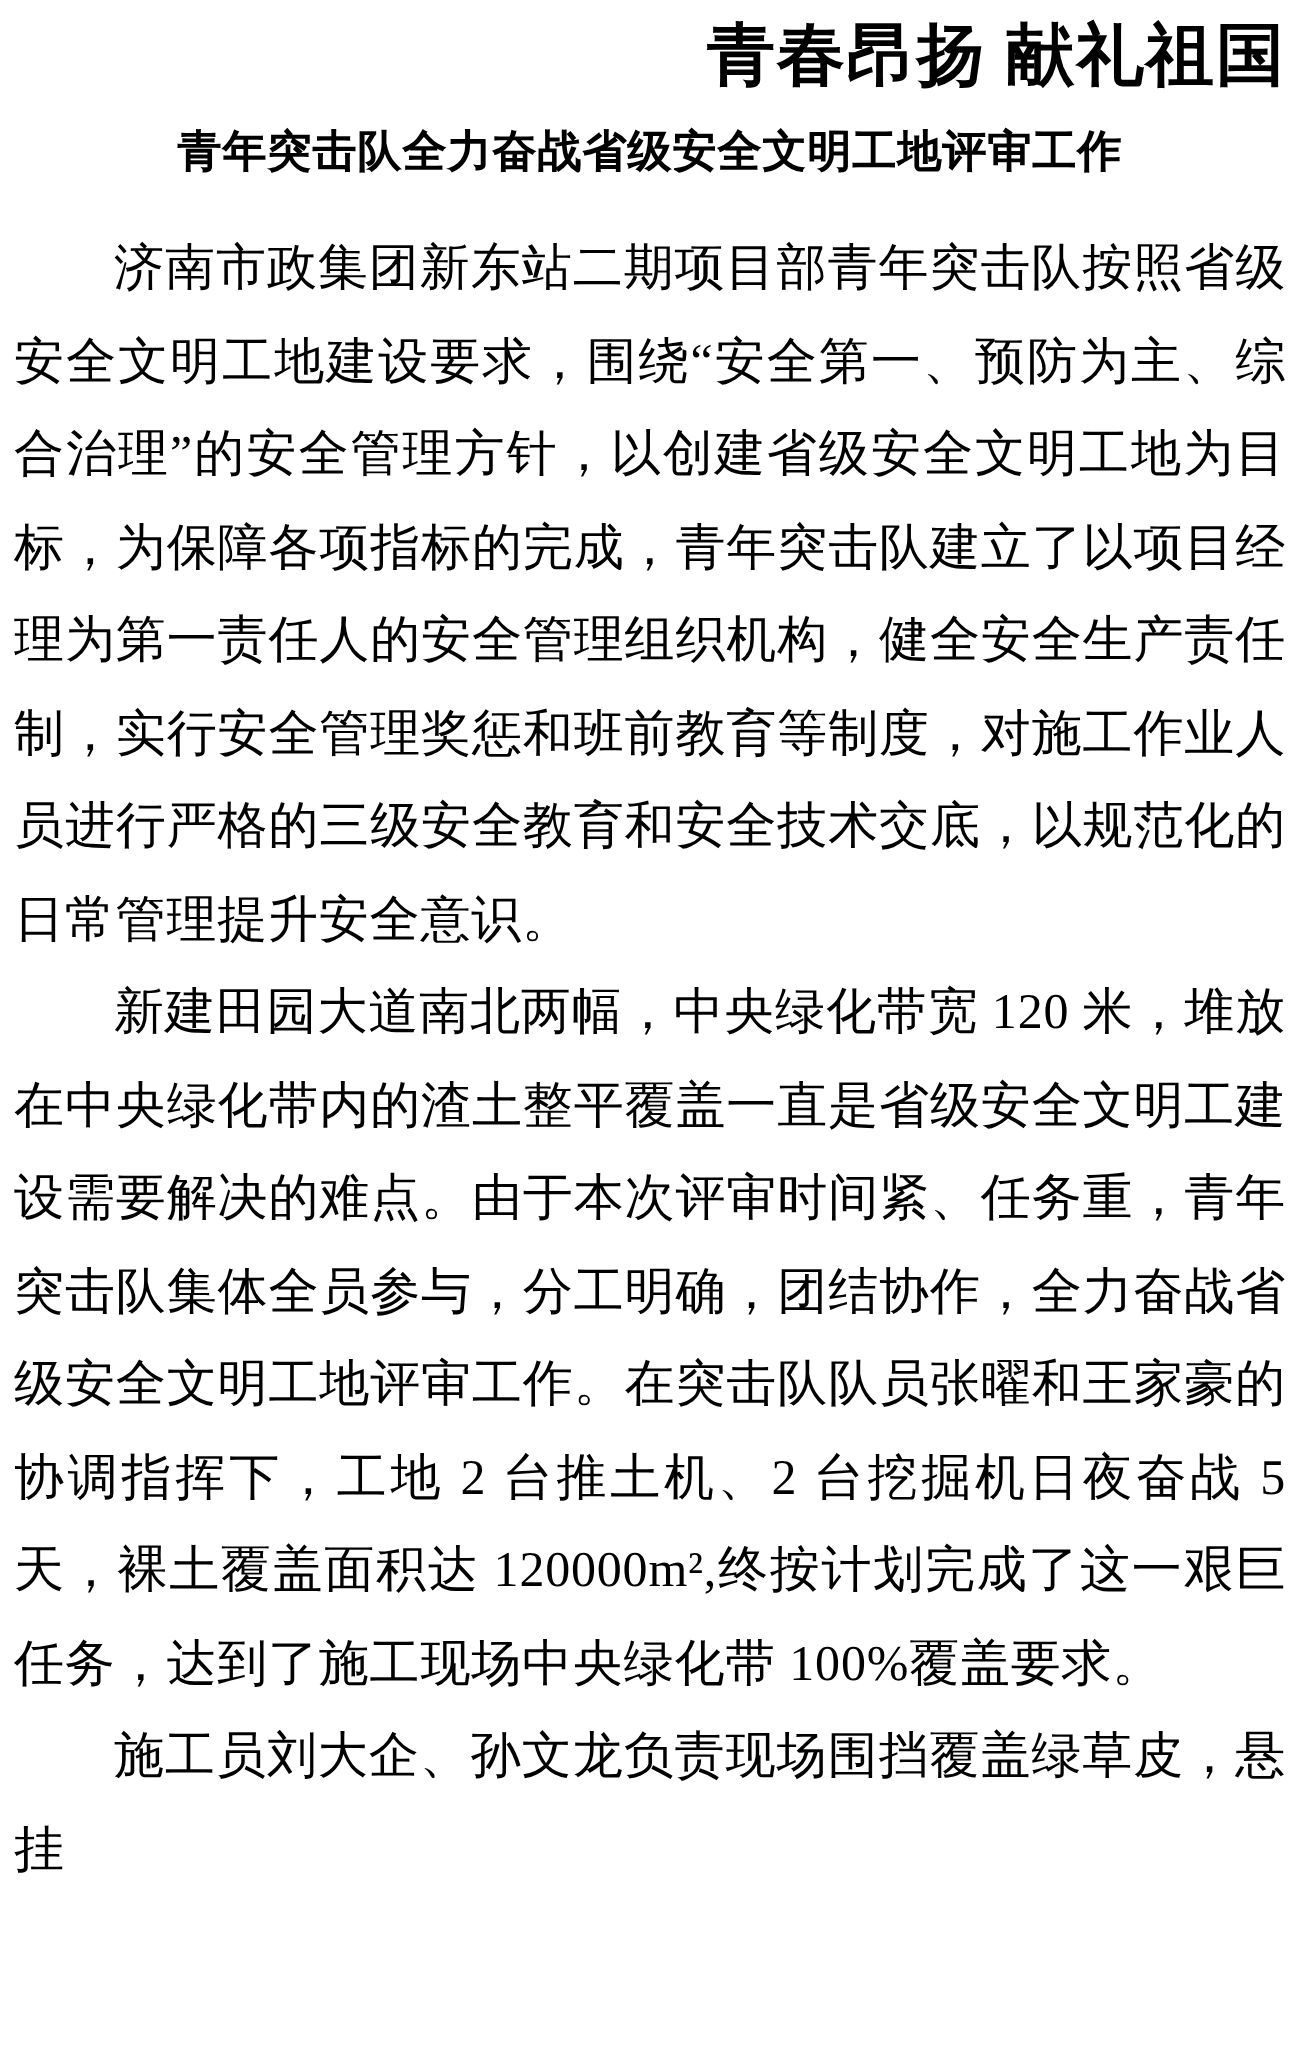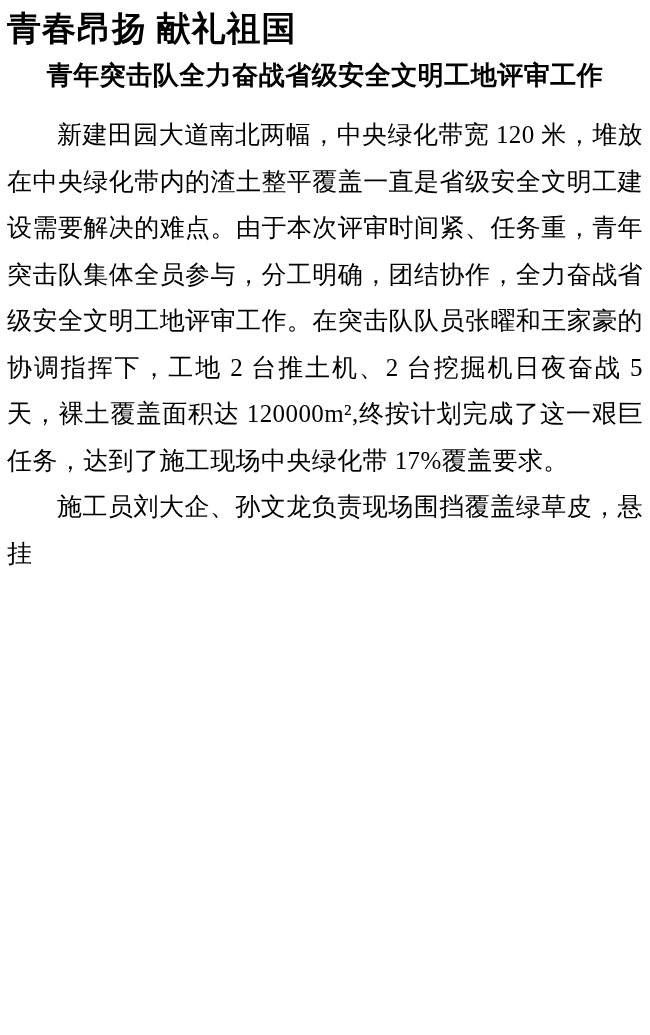--- a/index.html
+++ b/index.html
@@ -17,26 +17,26 @@
   .page {
     width: 636px;
     padding: 0 7px;
     box-sizing: content-box;
   }
   .doc-title {
     margin: 8px 0 0 0;
     font-size: 34px;
     line-height: 42px;
     font-weight: bold;
-    text-align: left;
+    text-align: right;
     letter-spacing: 1px;
   }
   .doc-subtitle {
     margin: 10px 0 0 0;
-    font-size: 26px;
+    font-size: 22px;
     line-height: 32px;
     font-weight: bold;
     text-align: center;
     letter-spacing: 0.5px;
   }
   .body-text {
     margin-top: 20px;
   }
   .body-text p {
     margin: 0;
@@ -48,16 +48,17 @@
     word-break: break-all;
   }
 </style>
 </head>
 <body>
 
 <div class="page">
   <h1 class="doc-title">青春昂扬 献礼祖国</h1>
   <h2 class="doc-subtitle">青年突击队全力奋战省级安全文明工地评审工作</h2>
   <div class="body-text">
-    <p>新建田园大道南北两幅，中央绿化带宽 120 米，堆放在中央绿化带内的渣土整平覆盖一直是省级安全文明工建设需要解决的难点。由于本次评审时间紧、任务重，青年突击队集体全员参与，分工明确，团结协作，全力奋战省级安全文明工地评审工作。在突击队队员张曜和王家豪的协调指挥下，工地 2 台推土机、2 台挖掘机日夜奋战 5 天，裸土覆盖面积达 120000m²,终按计划完成了这一艰巨任务，达到了施工现场中央绿化带 17%覆盖要求。</p>
+    <p>济南市政集团新东站二期项目部青年突击队按照省级安全文明工地建设要求，围绕“安全第一、预防为主、综合治理”的安全管理方针，以创建省级安全文明工地为目标，为保障各项指标的完成，青年突击队建立了以项目经理为第一责任人的安全管理组织机构，健全安全生产责任制，实行安全管理奖惩和班前教育等制度，对施工作业人员进行严格的三级安全教育和安全技术交底，以规范化的日常管理提升安全意识。</p>
+    <p>新建田园大道南北两幅，中央绿化带宽 120 米，堆放在中央绿化带内的渣土整平覆盖一直是省级安全文明工建设需要解决的难点。由于本次评审时间紧、任务重，青年突击队集体全员参与，分工明确，团结协作，全力奋战省级安全文明工地评审工作。在突击队队员张曜和王家豪的协调指挥下，工地 2 台推土机、2 台挖掘机日夜奋战 5 天，裸土覆盖面积达 120000m²,终按计划完成了这一艰巨任务，达到了施工现场中央绿化带 100%覆盖要求。</p>
     <p>施工员刘大企、孙文龙负责现场围挡覆盖绿草皮，悬挂</p>
   </div>
 </div>
 
 </body></html>

